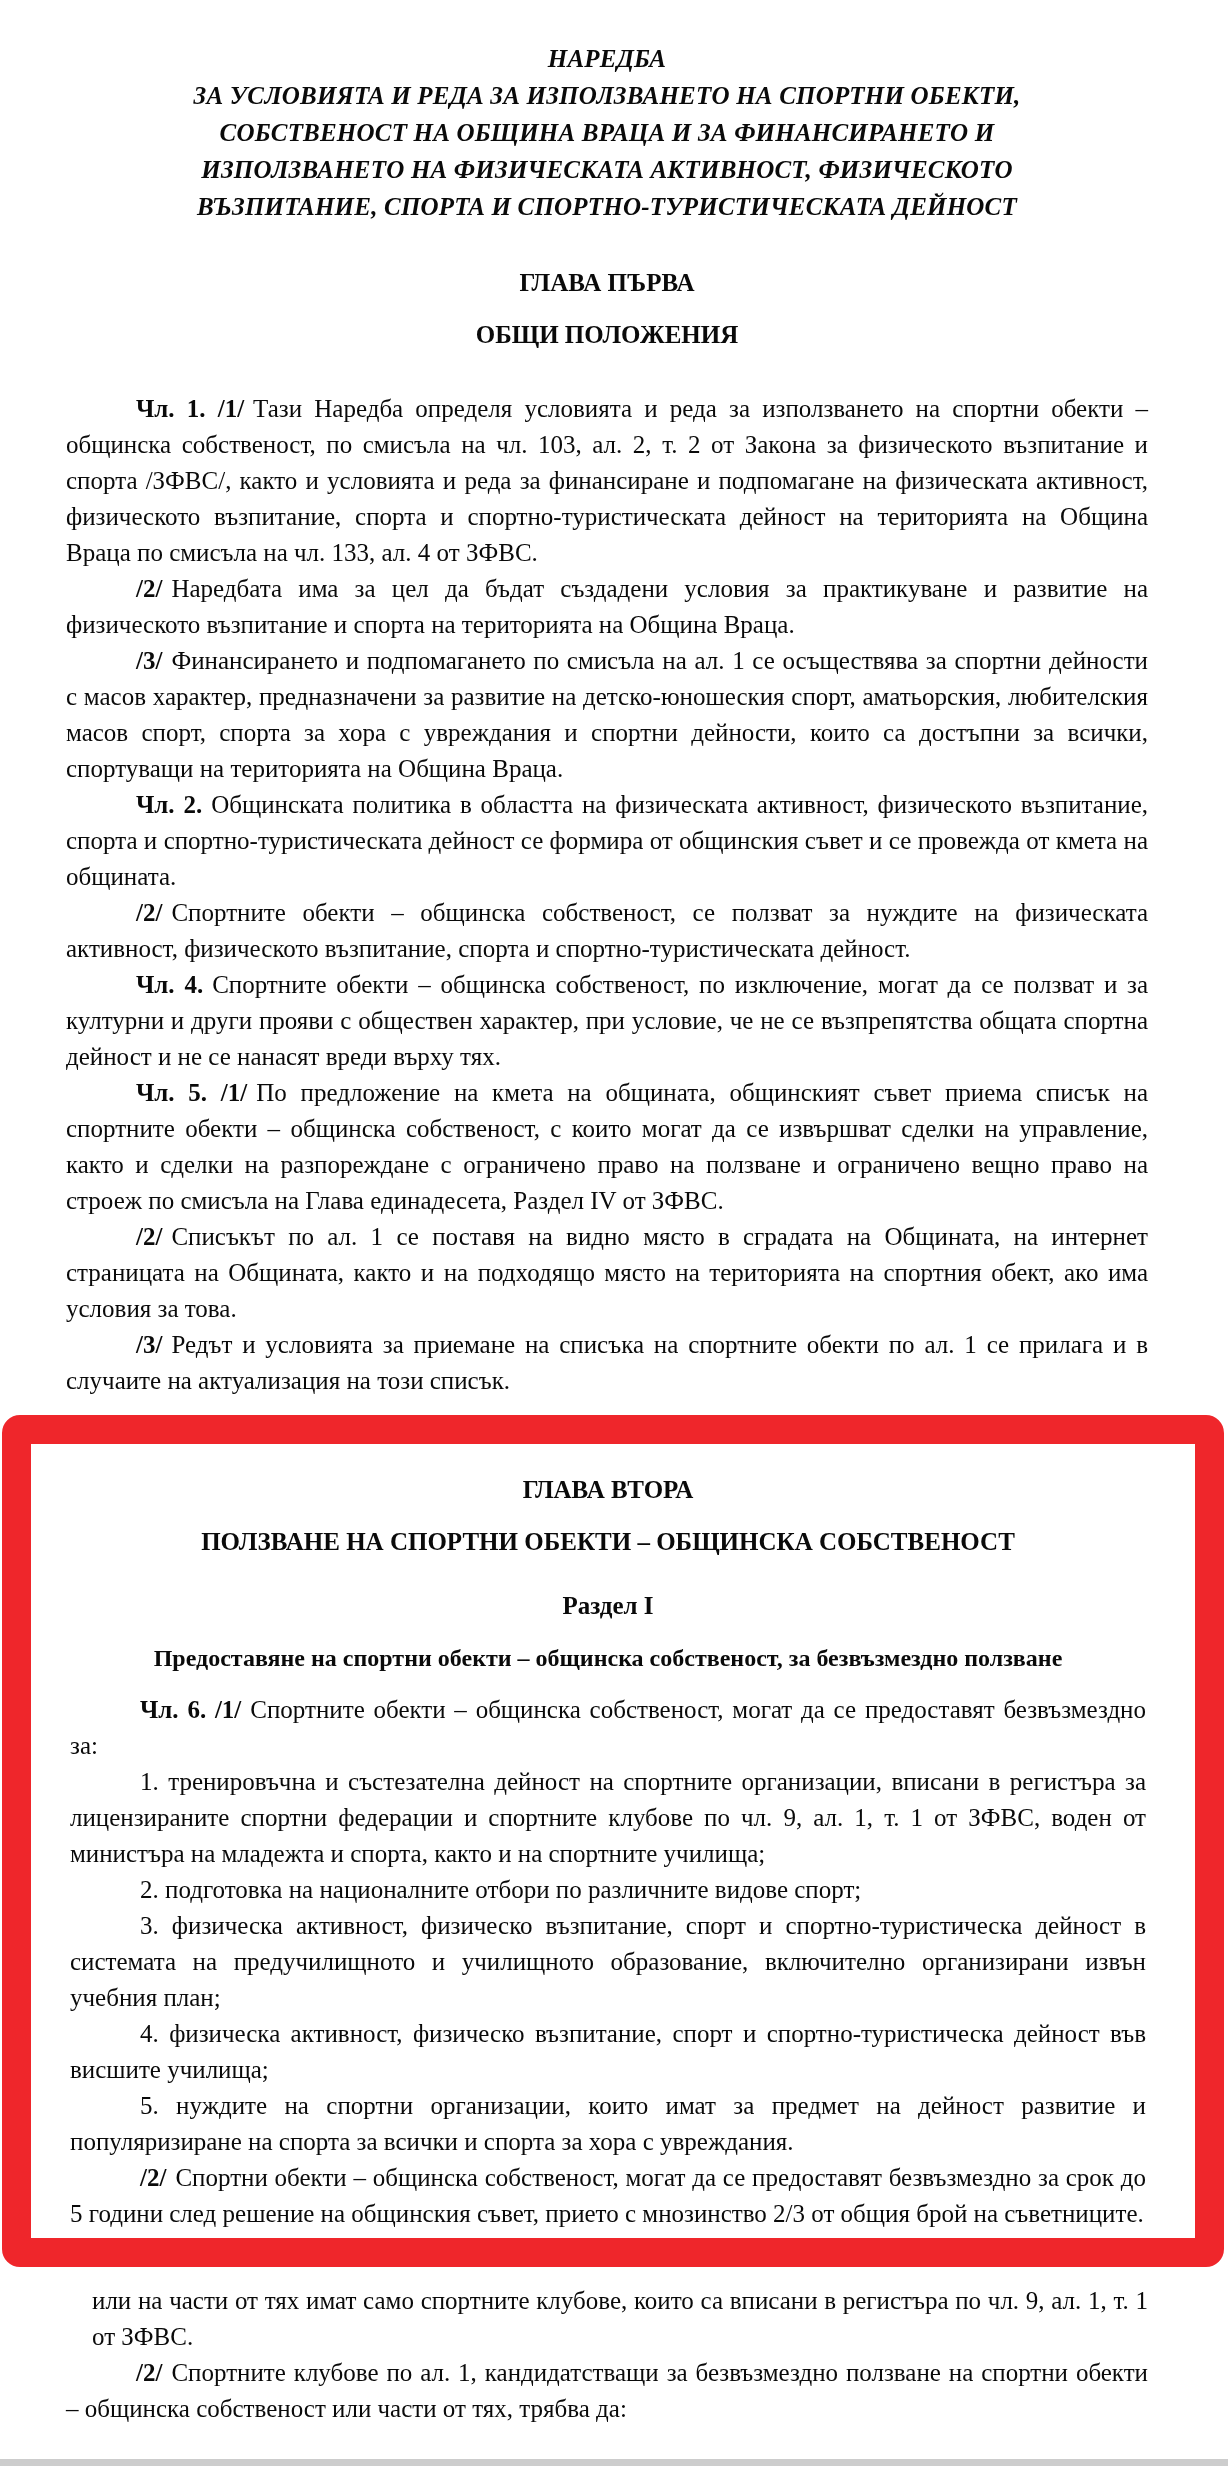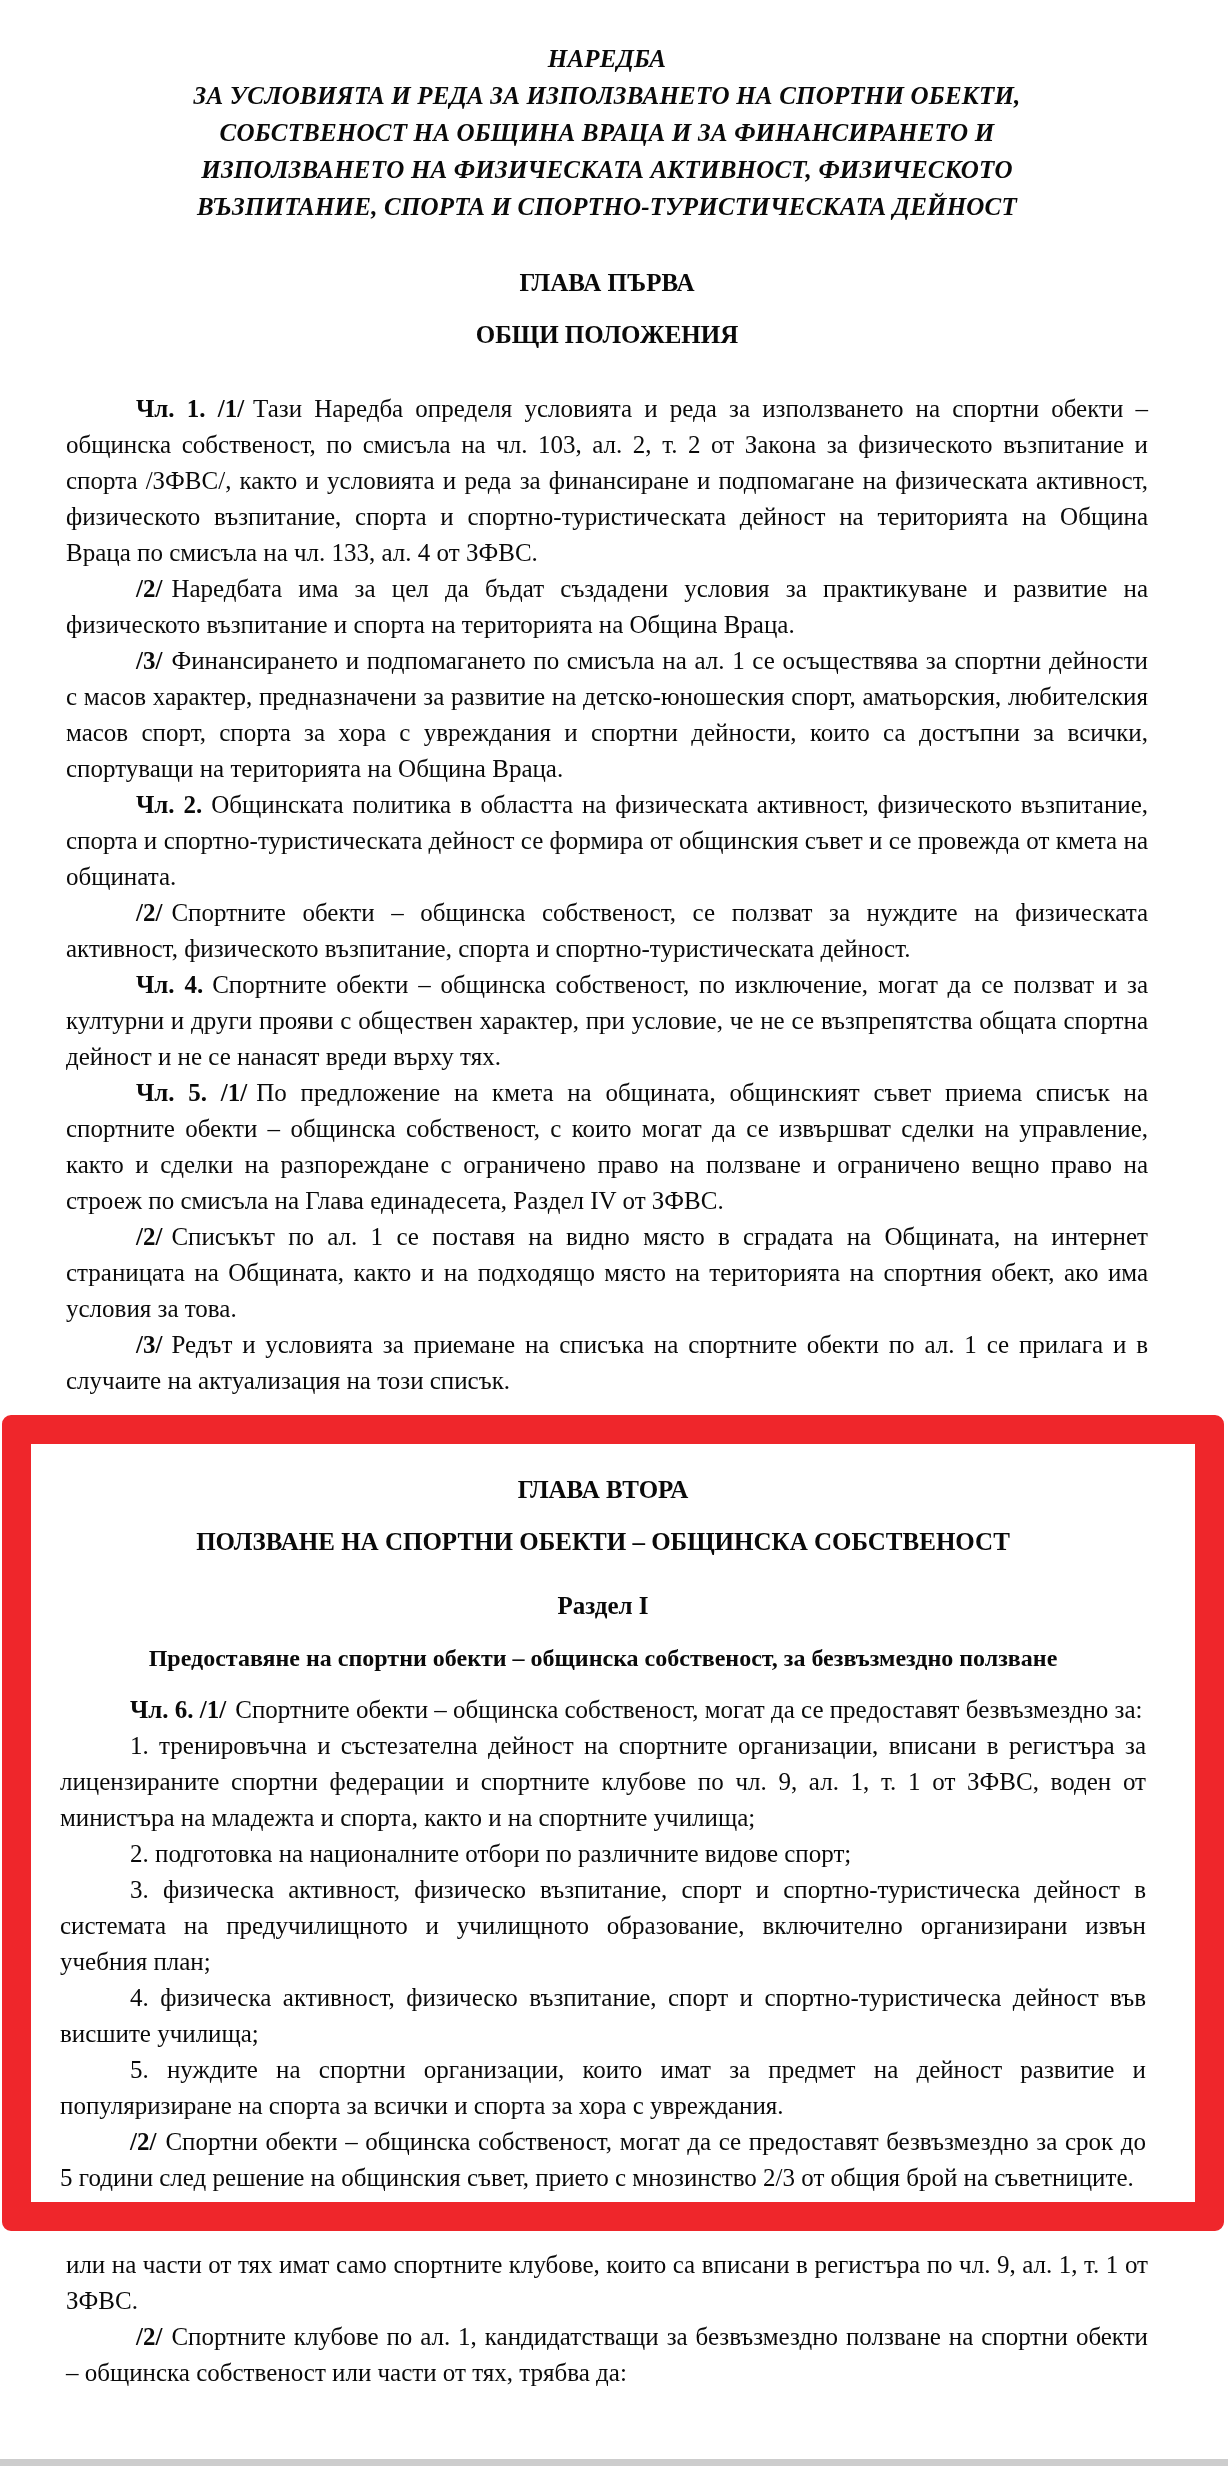--- a/index.html
+++ b/index.html
@@ -36,27 +36,27 @@
 
   .para {
     margin: 0;
     font-size: 25px;
     line-height: 36px;
     text-align: justify;
     text-indent: 70px;
   }
   .pmark { font-weight: bold; }
   .pmark:not(:empty) { padding-right: 9px; }
-  .no-indent { text-indent: 0; }
+  .no-indent { text-indent: 0; margin-left: 26px; }
 
   .highlight-box {
     border: 29px solid #ef262b;
-    border-radius: 9px;
+    border-radius: 18px;
     margin: 16px -76px 0 -64px;
-    padding: 12px 49px 6px 29px;
+    padding: 12px 49px 6px 39px;
   }
   .razdel { margin: 28px 0 0 0; }
   .razdel-sub { font-size: 24px; }
 
   .after-block { margin-top: 16px; }
 
   .scan-strip {
     position: absolute;
     left: 0; bottom: 0;
     width: 100%; height: 7px;

